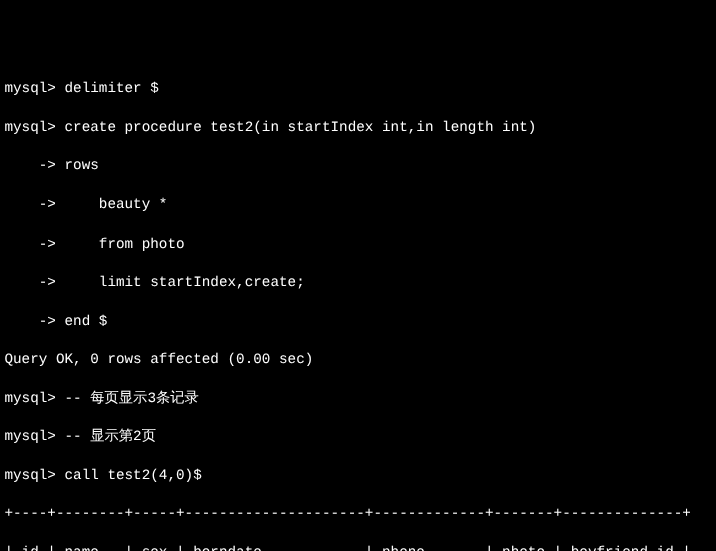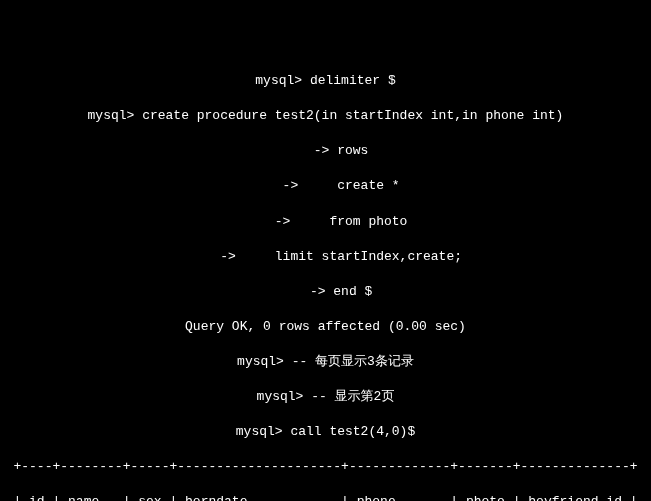--- a/index.html
+++ b/index.html
@@ -8,31 +8,31 @@
       color: #fff;
       font-family: "Courier New", monospace;
       font-size: 13px;
       line-height: 1.35;
       padding: 2px 4px;
       white-space: pre;
       width: 651px;
       height: 501px;
       overflow: hidden;
     }
-    .line { display: block; text-align: center; }
+    .line { display: block; }
   </style>
 </head>
 <body>
 
 
 
 <span class="line"><span>mysql&gt; </span><span>delimiter $</span></span>
-<span class="line"><span>mysql&gt; </span><span>create procedure test2(in startIndex int,in phone int)</span></span>
+<span class="line"><span>mysql&gt; </span><span>create procedure test2(in startIndex int,in length int)</span></span>
 <span class="line"><span>    -&gt; </span><span>rows</span></span>
-<span class="line"><span>    -&gt; </span><span>    create *</span></span>
+<span class="line"><span>    -&gt; </span><span>    beauty *</span></span>
 <span class="line"><span>    -&gt; </span><span>    from photo</span></span>
 <span class="line"><span>    -&gt; </span><span>    limit startIndex,create;</span></span>
 <span class="line"><span>    -&gt; </span><span>end $</span></span>
 <span class="line">Query OK, 0 rows affected (0.00 sec)</span>
 <span class="line"><span>mysql&gt; </span><span>-- 每页显示3条记录</span></span>
 <span class="line"><span>mysql&gt; </span><span>-- 显示第2页</span></span>
 <span class="line"><span>mysql&gt; </span><span>call test2(4,0)$</span></span>
 <span class="line">+----+--------+-----+---------------------+-------------+-------+--------------+</span>
 <span class="line">| id | name   | sex | borndate            | phone       | photo | boyfriend_id |</span>
 

